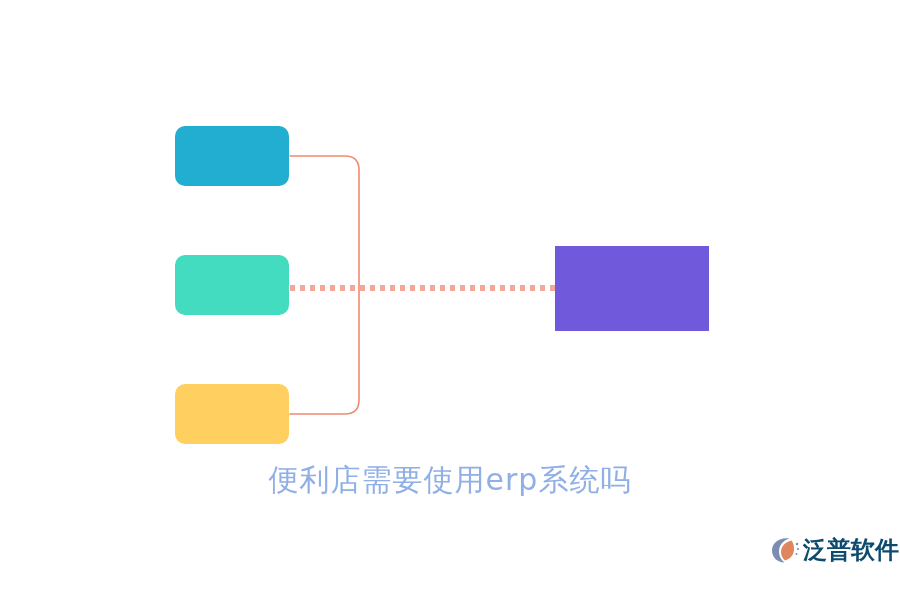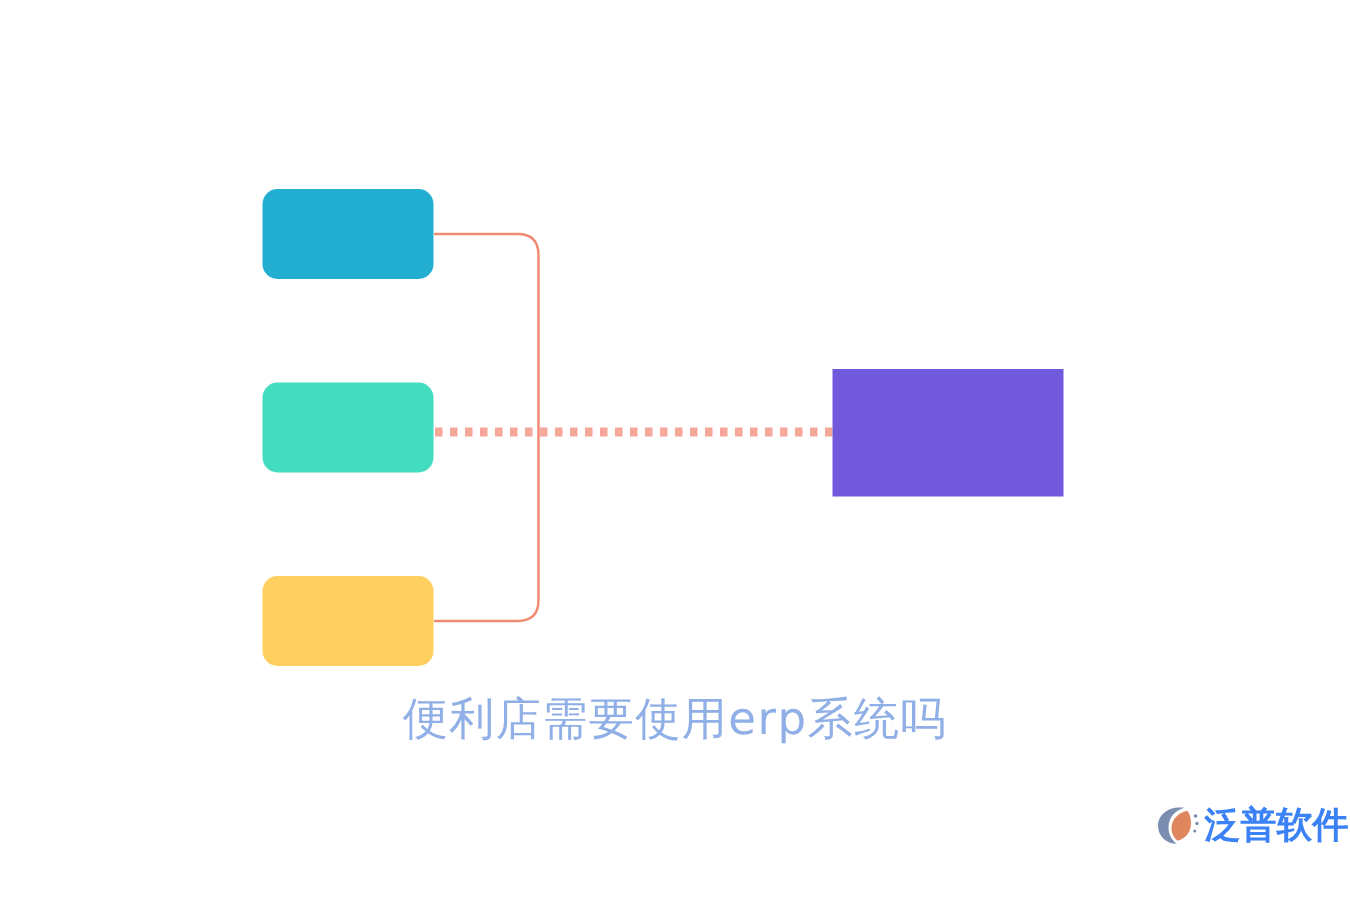--- a/index.html
+++ b/index.html
@@ -95,21 +95,21 @@
     width: 32px;
     height: 30px;
     margin-right: 3px;
     flex: 0 0 auto;
   }
   .logo-name {
     font-family: "DejaVu Sans", "Liberation Sans", sans-serif;
     font-size: 24px;
     line-height: 26px;
     font-weight: 700;
-    color: #3b82f6;
+    color: #0c4a6e;
     letter-spacing: 0px;
     white-space: nowrap;
   }
   .logo-url {
     position: absolute;
     left: 2px;
     top: 34px;
     font-family: "Liberation Serif", "DejaVu Serif", serif;
     font-size: 15px;
     line-height: 18px;

